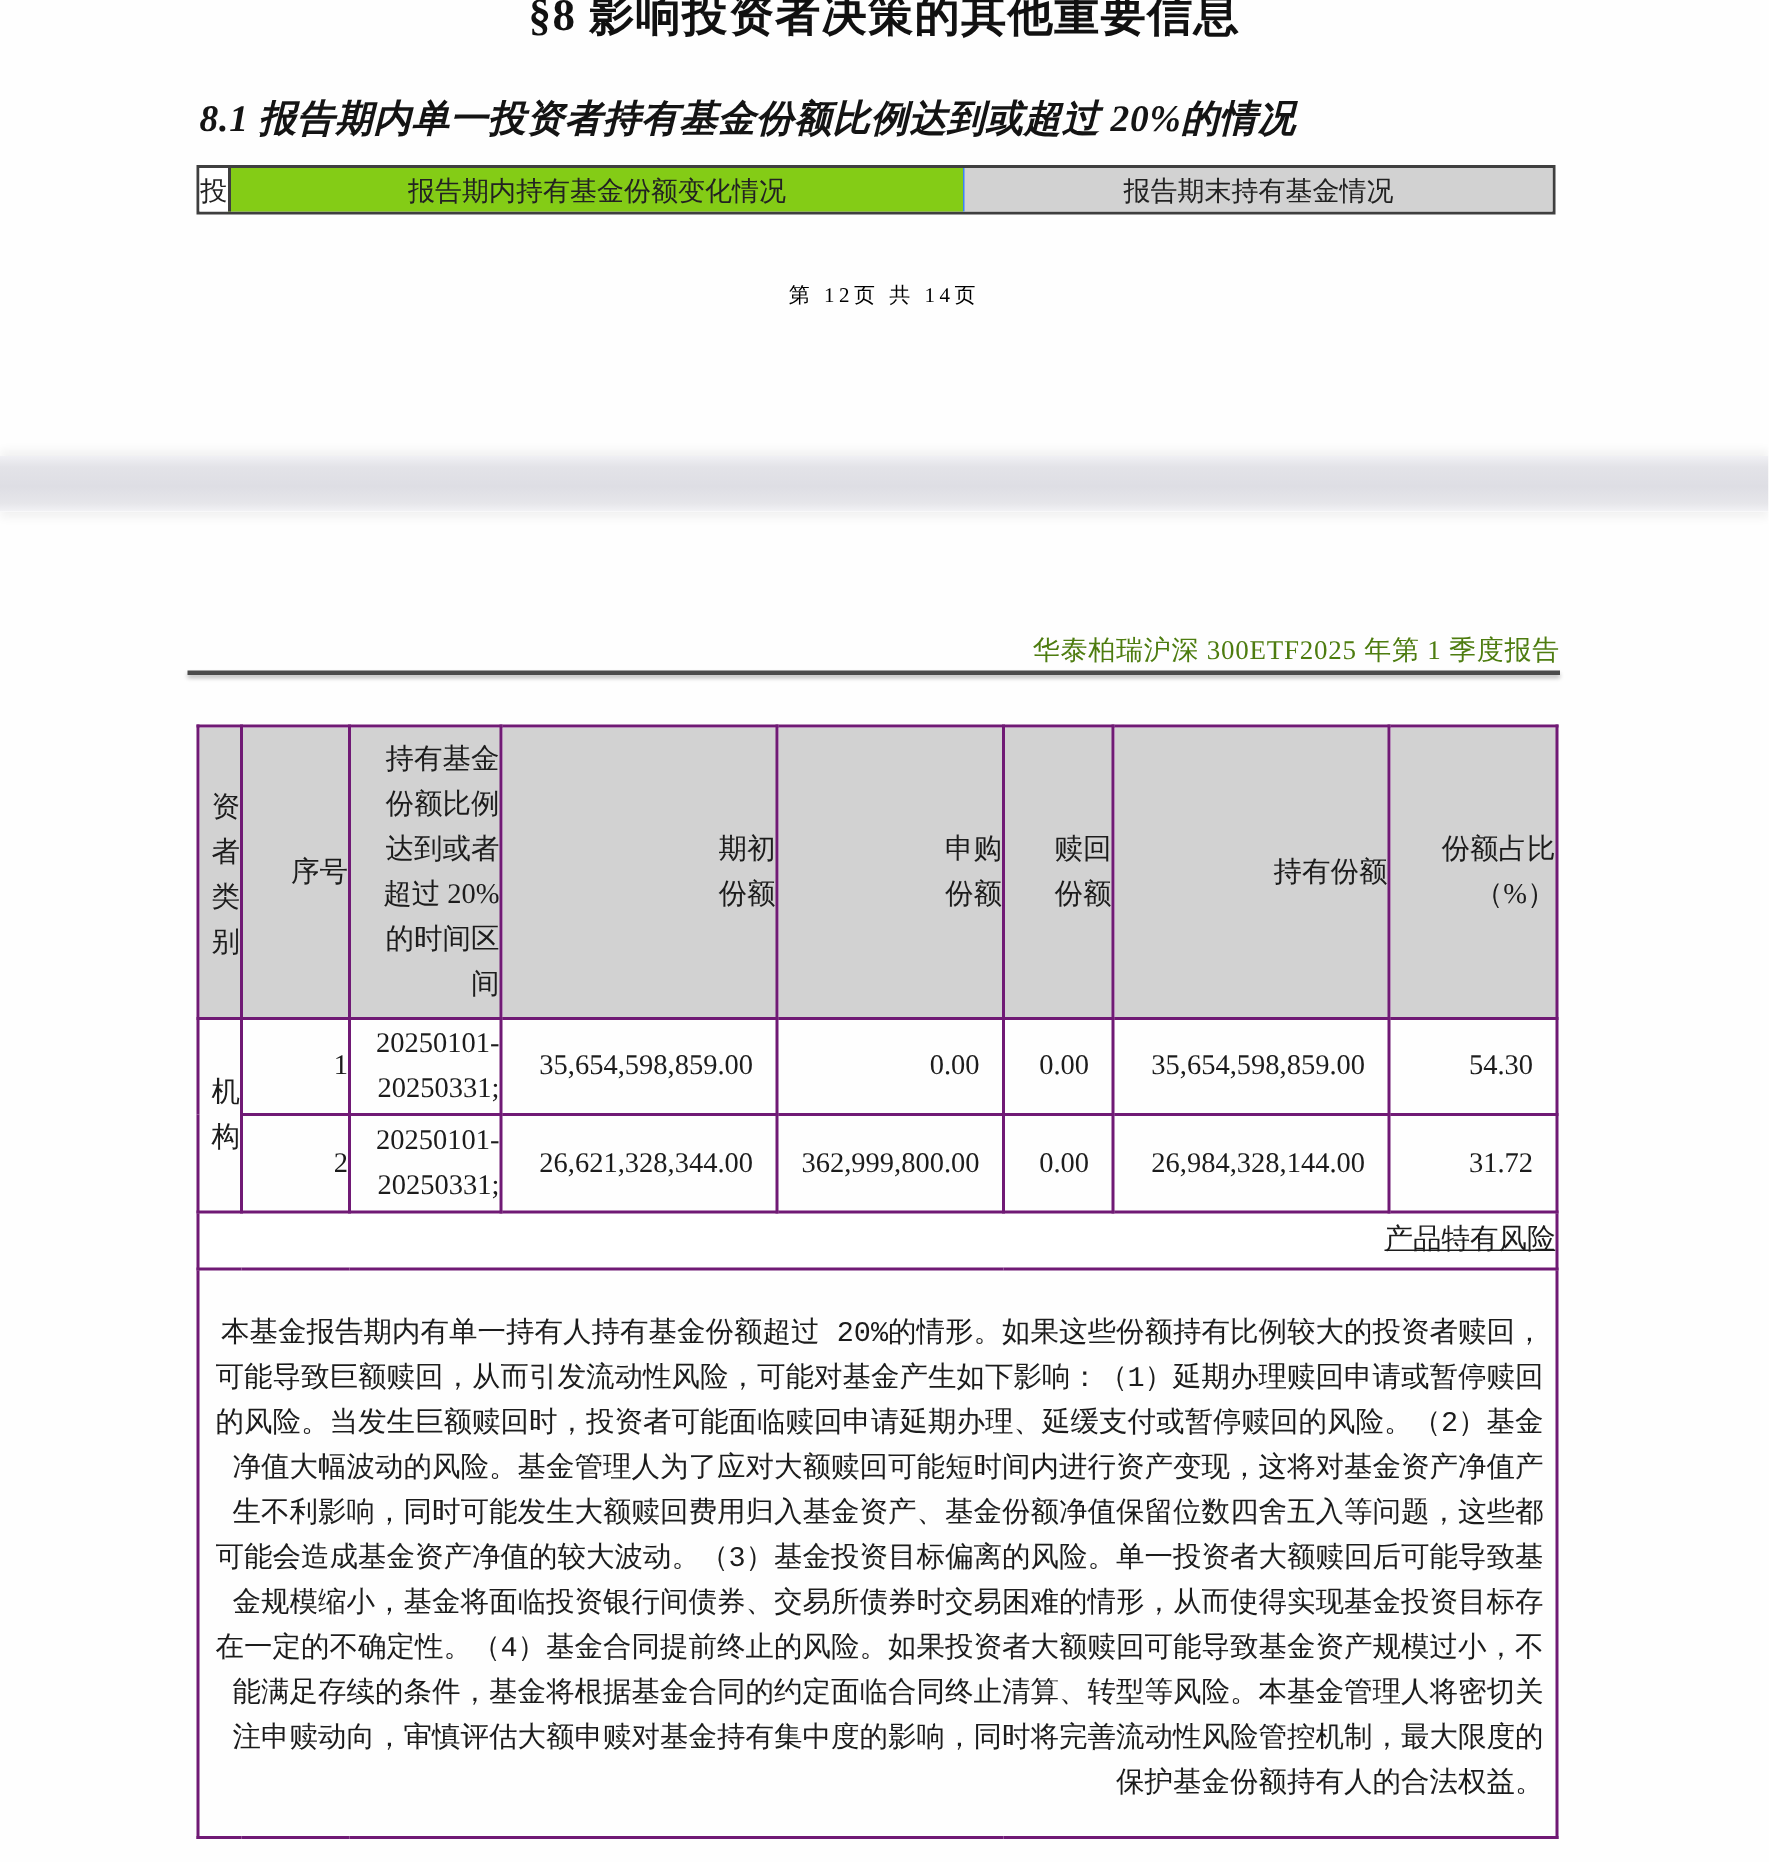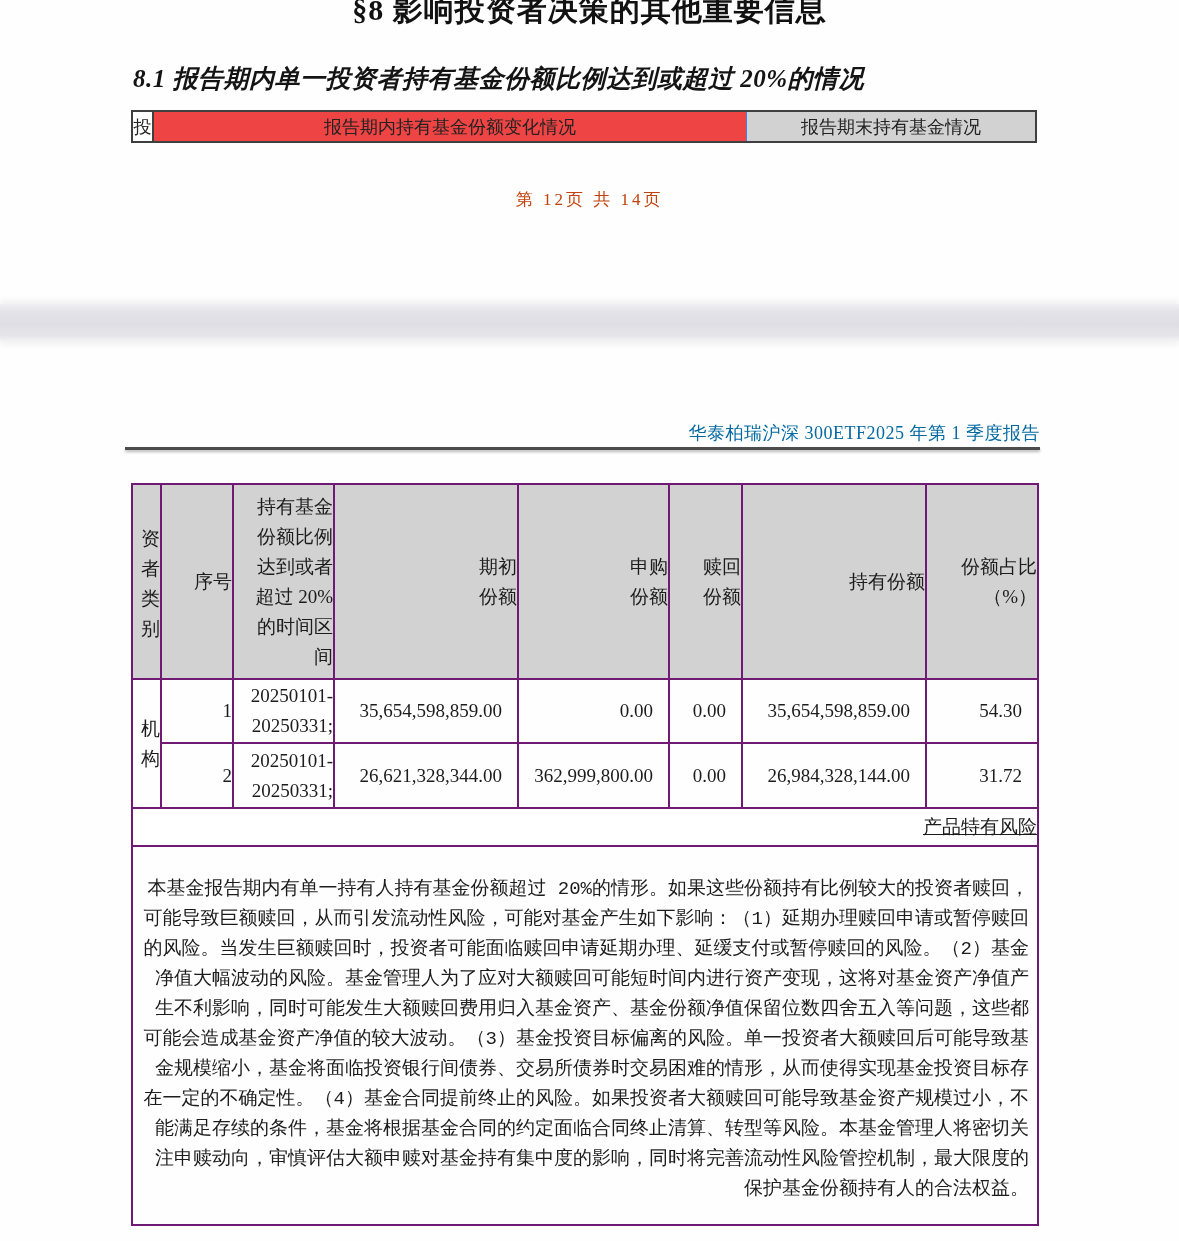--- a/index.html
+++ b/index.html
@@ -23,38 +23,38 @@
   .frag-table {
     position:absolute; left:131px; top:110px; width:906px; height:33px;
     display:flex; border:2px solid #3f3f3f; background:#fff;
   }
   .frag-cell {
     display:flex; align-items:center; justify-content:center;
     font-family:"Liberation Sans","DejaVu Sans",sans-serif;
     font-size:18px; color:#222; height:100%;
   }
   .frag-invest { width:19px; background:#fff; }
-  .frag-change { width:594px; background:#ef4444; border-left:2px solid #3f3f3f; }
+  .frag-change { width:490px; background:#84cc16; border-left:2px solid #3f3f3f; }
   .frag-end   { flex:1; background:#d2d2d2; border-left:1px solid #3b82f6; }
   .page-footer {
     position:absolute; left:0; top:188px; width:1179px; text-align:center;
-    font-size:17px; color:#c2410c; letter-spacing:3px;
+    font-size:14px; color:#000000; letter-spacing:3px;
   }
 
   
   .page-band {
     position:absolute; left:0; top:304px; width:1179px; height:37px;
     background:linear-gradient(to bottom,#f0f0f4 0%,#e3e3e8 20%,#dedee4 55%,#e6e6ea 85%,#f2f2f5 100%);
     box-shadow:0 -4px 6px rgba(0,0,0,0.05), 0 4px 6px rgba(0,0,0,0.05);
   }
 
   
   .report-header {
     position:absolute; right:139px; top:421px;
-    font-size:18px; color:#0369a1; letter-spacing:0.5px;
+    font-size:18px; color:#4d7c0f; letter-spacing:0.5px;
   }
   .header-rule {
     position:absolute; left:125px; top:447px; width:915px; height:3px;
     background:#4c4c4c; box-shadow:0 2px 3px rgba(0,0,0,0.28);
   }
 
   table.holder {
     position:absolute; left:131px; top:483px; width:906px;
     border-collapse:collapse; table-layout:fixed;
     font-size:19px; color:#1c1c1c;

